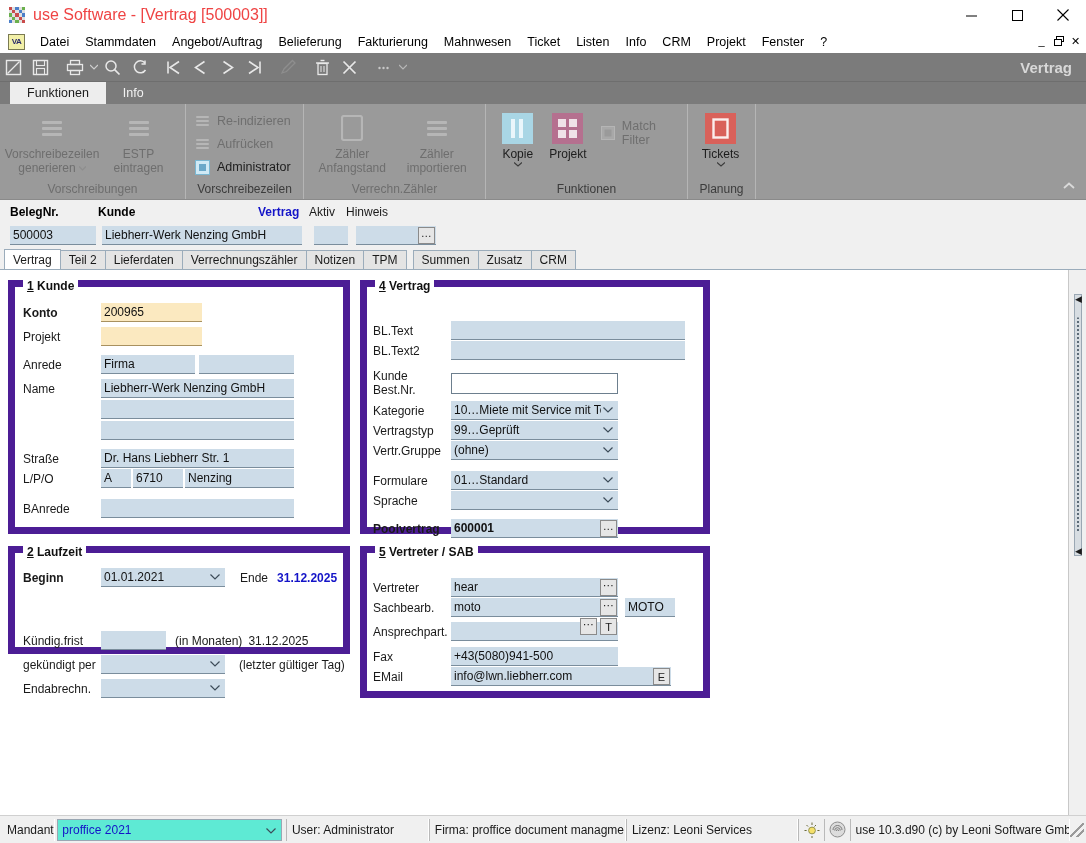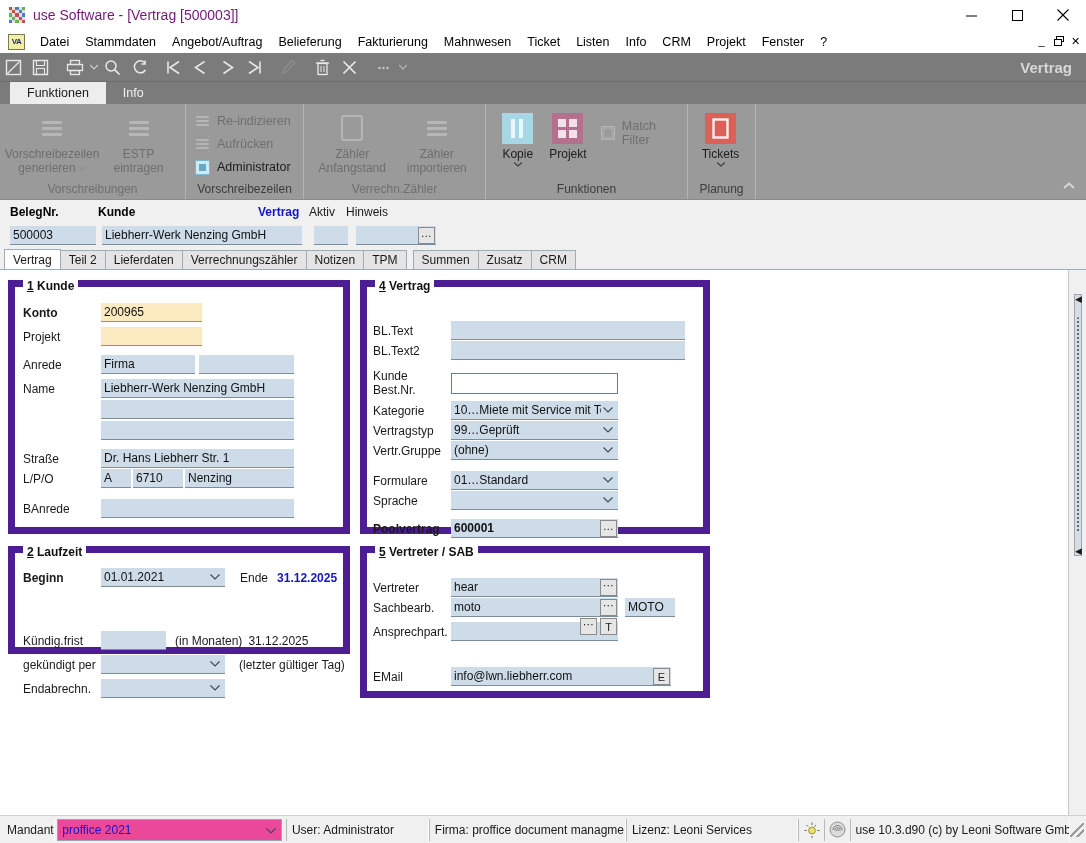--- a/index.html
+++ b/index.html
@@ -31,22 +31,22 @@
   .app-icon {
     width: 16px; height: 16px;
     margin-left: 9px; margin-right: 8px;
     display: grid;
     grid-template-columns: repeat(5, 1fr);
     grid-template-rows: repeat(5, 1fr);
     overflow: hidden;
   }
   .app-icon i { display: block; }
   .title-text {
-    font-size: 14px;
-    color: #701a75;
+    font-size: 16px;
+    color: #ef4444;
     white-space: nowrap;
     text-align: center;
   }
   .win-btns {
     position: absolute; right: 0; top: 0;
     height: 30px; display: flex;
   }
   .win-btn {
     width: 46px; height: 30px;
     display: flex; align-items: center; justify-content: center;
@@ -385,21 +385,21 @@
     padding: 0 5px;
     border-left: 1px solid #b9b9b9;
     border-right: 1px solid #ffffff;
     white-space: nowrap;
     overflow: hidden;
   }
   .sb-first { border-left: none; }
   .sb-combo {
     height: 22px;
     width: 228px;
-    background: #ec4899;
+    background: #5eead4;
     border: 1px solid #9aa7b3;
     display: flex; align-items: center;
     padding: 0 4px;
     position: relative;
     color: #1414c8;
     margin: 0 4px 0 2px;
   }
   .sb-icon {
     width: 26px; height: 22px;
     display: flex; align-items: center; justify-content: center;
@@ -1019,20 +1019,24 @@
 
       <div class="row" style="left:6px; top:69px; width:340px">
         <span class="flabel" style="width:78px">Ansprechpart.</span>
         <div style="position:relative;width:167px">
           <input class="fld" style="width: 167px; padding-right: 40px;" value="">
           <div class="ellip-btn" style="position:absolute;right:21px;top:-4px">⋯</div>
           <div class="sq-btn" style="position:absolute;right:1px;top:-4px">T</div>
         </div>
       </div>
 
+      <div class="row" style="left:6px; top:94px; width:340px">
+        <span class="flabel" style="width:78px">Fax</span>
+        <input class="fld" style="width: 167px;" value="+43(5080)941-500">
+      </div>
 
       <div class="row" style="left:6px; top:114px; width:340px">
         <span class="flabel" style="width:78px">EMail</span>
         <div style="position:relative;width:220px">
           <input class="fld" style="width: 220px; padding-right: 20px;" value="info@lwn.liebherr.com">
           <div class="sq-btn" style="position:absolute;right:1px;top:1px">E</div>
         </div>
       </div>
     </div>
 

